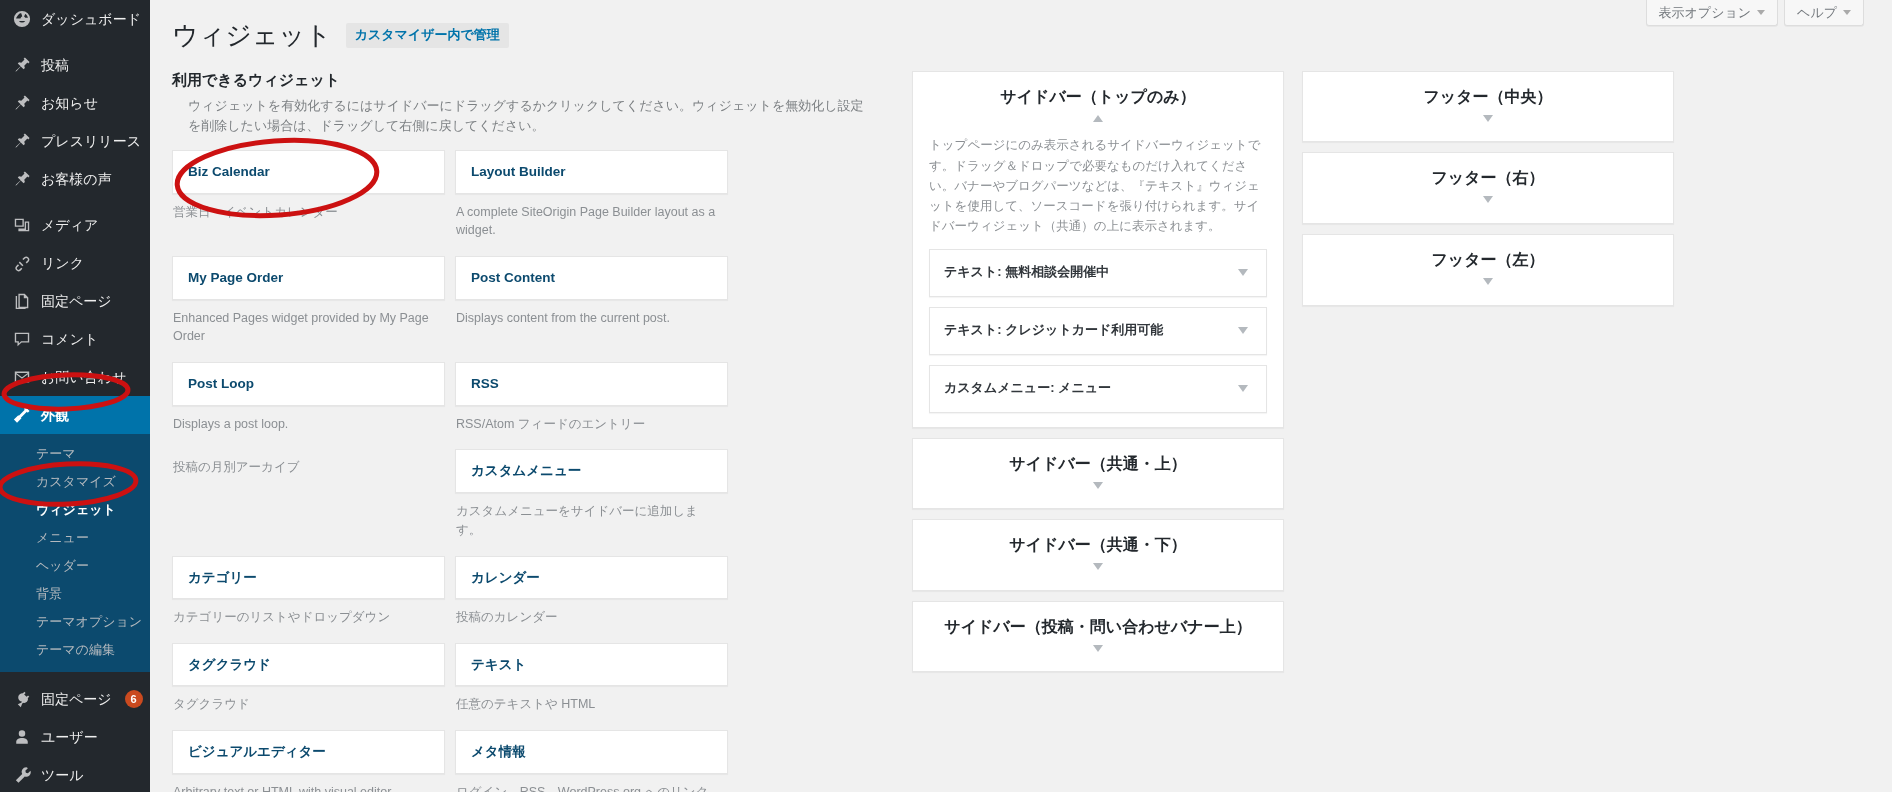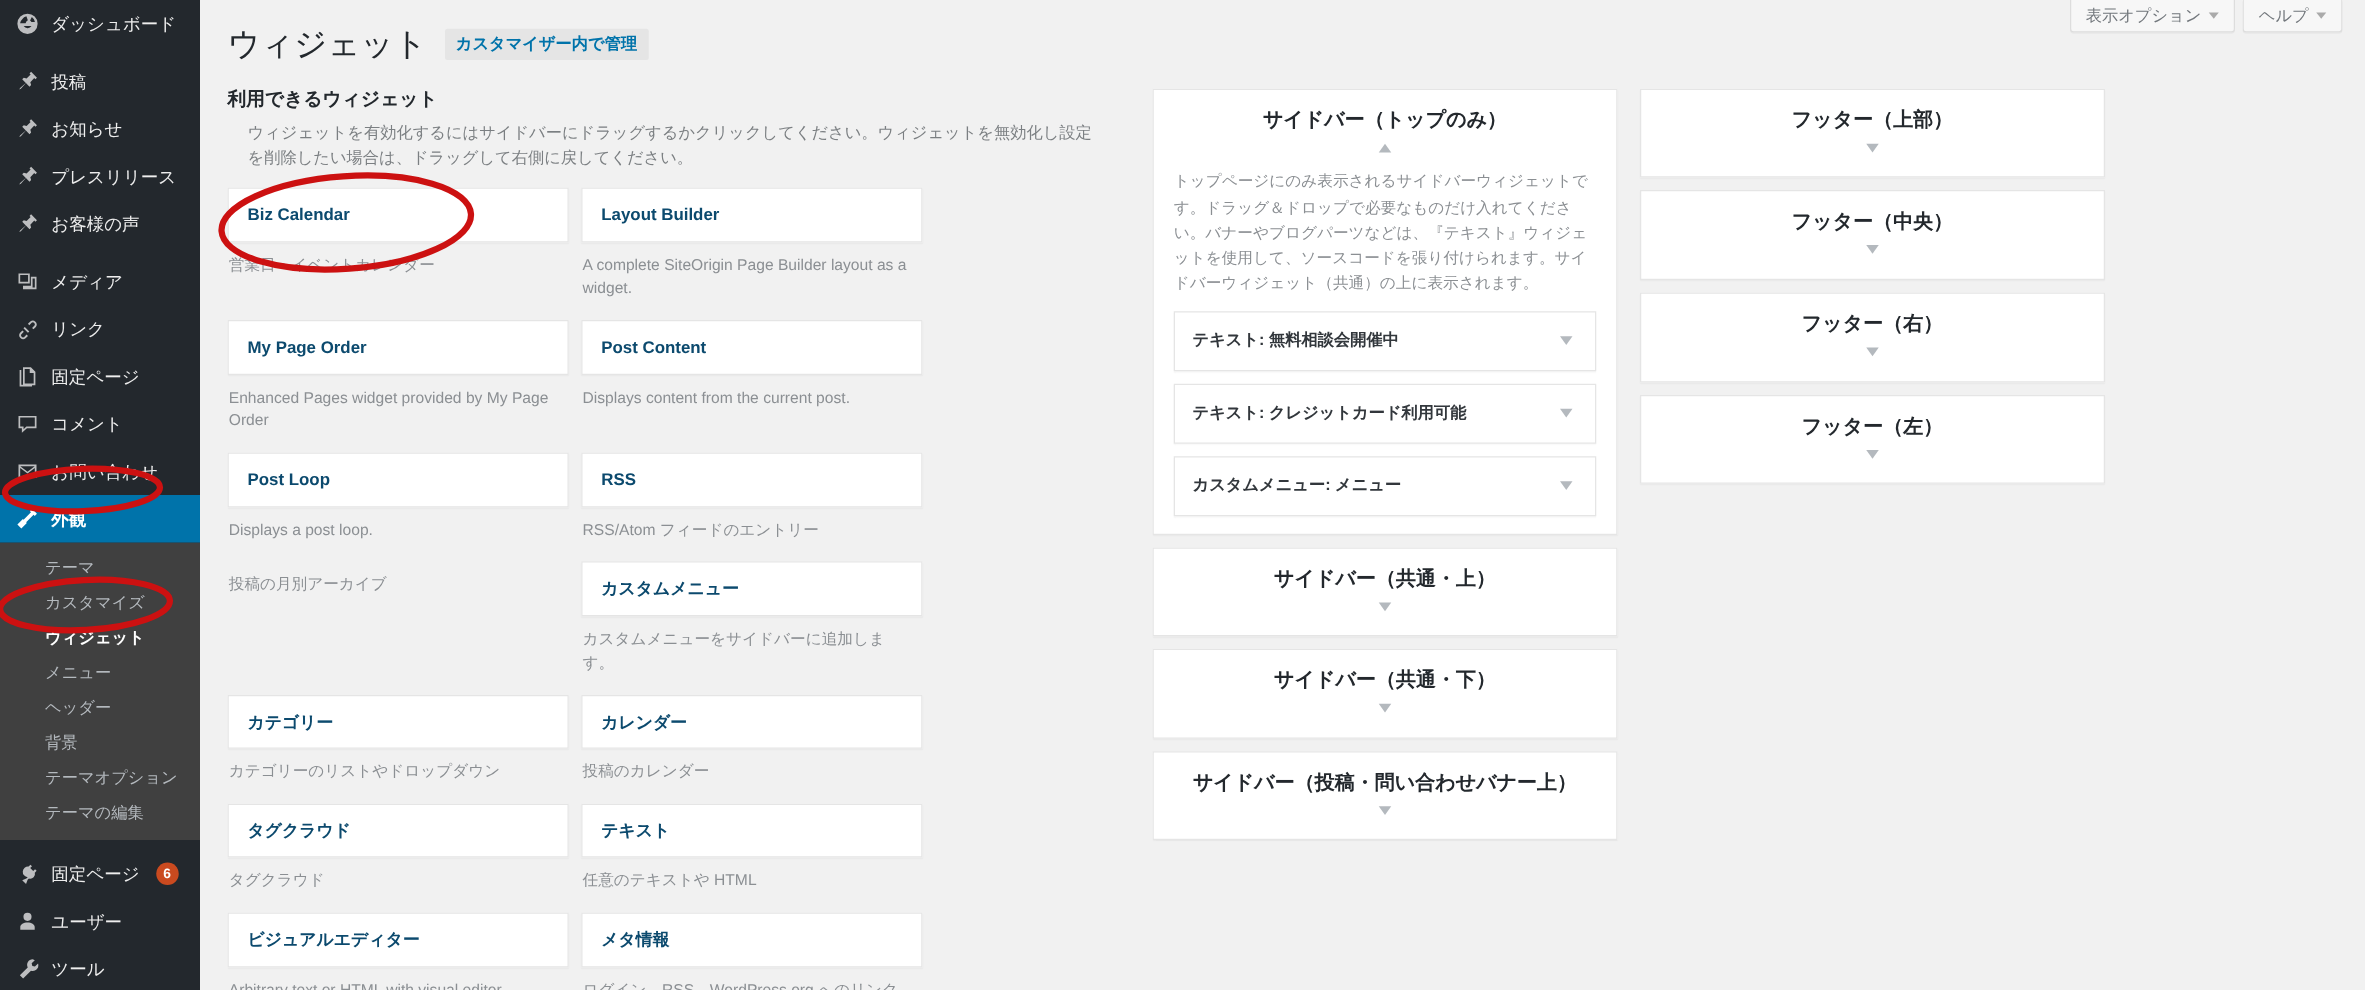--- a/index.html
+++ b/index.html
@@ -56,21 +56,21 @@
     align-items: center;
     justify-content: center;
     opacity: .76;
     font-size: 16px;
     line-height: 1;
   }
   .menu-top.current .wp-icon { opacity: 1; }
   .wp-icon svg { width: 18px; height: 18px; fill: currentColor; display:block; }
 
   .submenu {
-    background: #404040;
+    background: #0c4a6e;
     padding: 6px 0 8px 0;
   }
   .submenu a {
     display: block;
     padding: 5px 0 5px 36px;
     color: #b4b9be;
     font-size: 13px;
     line-height: 18px;
     text-decoration: none;
     cursor: pointer;
@@ -88,21 +88,21 @@
     background: #ca4a1f;
     color: #fff;
     font-size: 11px;
     font-weight: 600;
     line-height: 17px;
   }
 
   
   #wpcontent {
     position: absolute;
-    top: 0; left: 160px;
+    top: 0; left: 150px;
     width: 1732px; height: 792px;
     background: #f1f1f1;
     overflow: hidden;
   }
 
   
   .screen-meta-links {
     position: absolute;
     top: 0; right: 18px;
     display: flex;
@@ -599,28 +599,20 @@
                 <h2>サイドバー（投稿・問い合わせバナー上）</h2>
                 <span class="handlediv">
                   <span class="tri down"></span>
                 </span>
               </div>
             </div>
           </div>
         <div class="sidebars-column" id="col-right">
             <div class="widgets-holder-wrap">
               <div class="sidebar-name">
-                <h2>フッター（上部）</h2>
-                <span class="handlediv">
-                  <span class="tri down"></span>
-                </span>
-              </div>
-            </div>
-            <div class="widgets-holder-wrap">
-              <div class="sidebar-name">
                 <h2>フッター（中央）</h2>
                 <span class="handlediv">
                   <span class="tri down"></span>
                 </span>
               </div>
             </div>
             <div class="widgets-holder-wrap">
               <div class="sidebar-name">
                 <h2>フッター（右）</h2>
                 <span class="handlediv">

